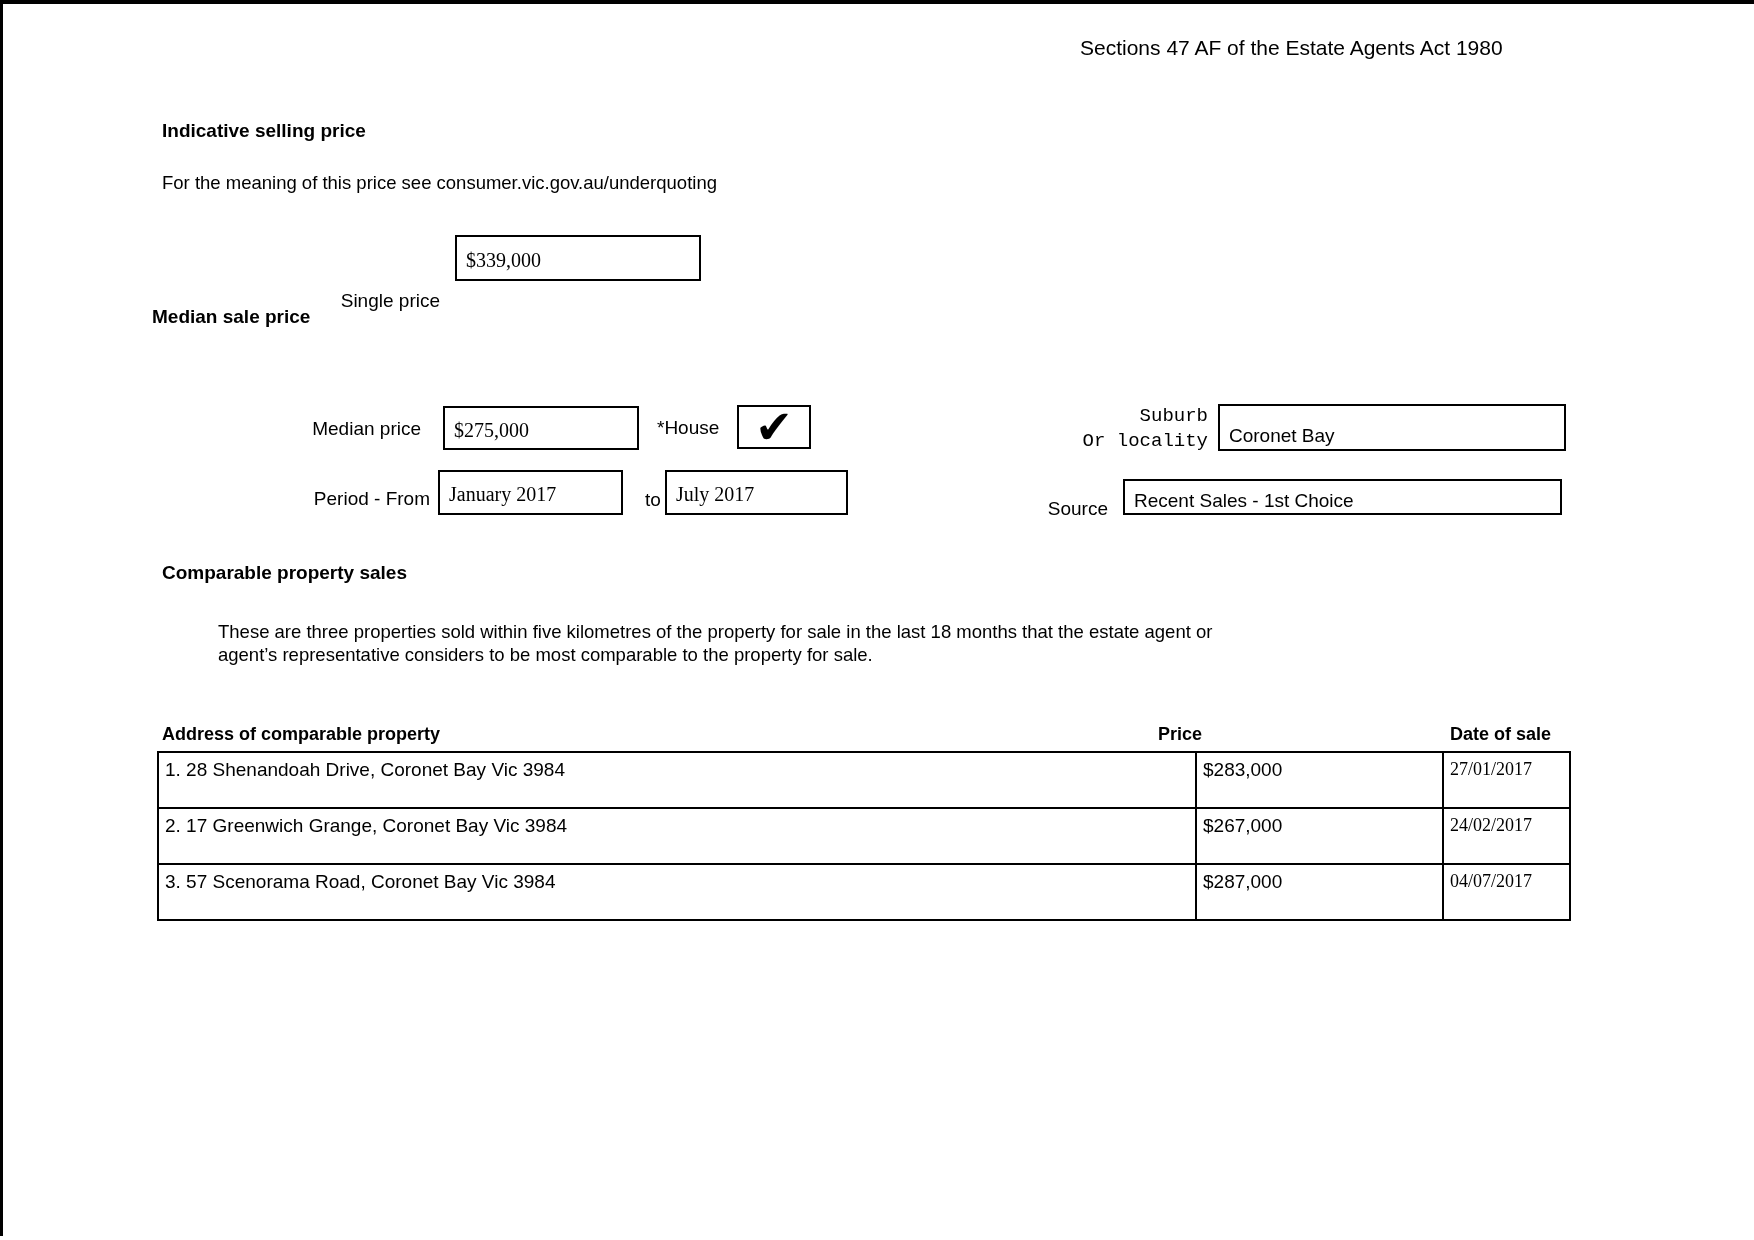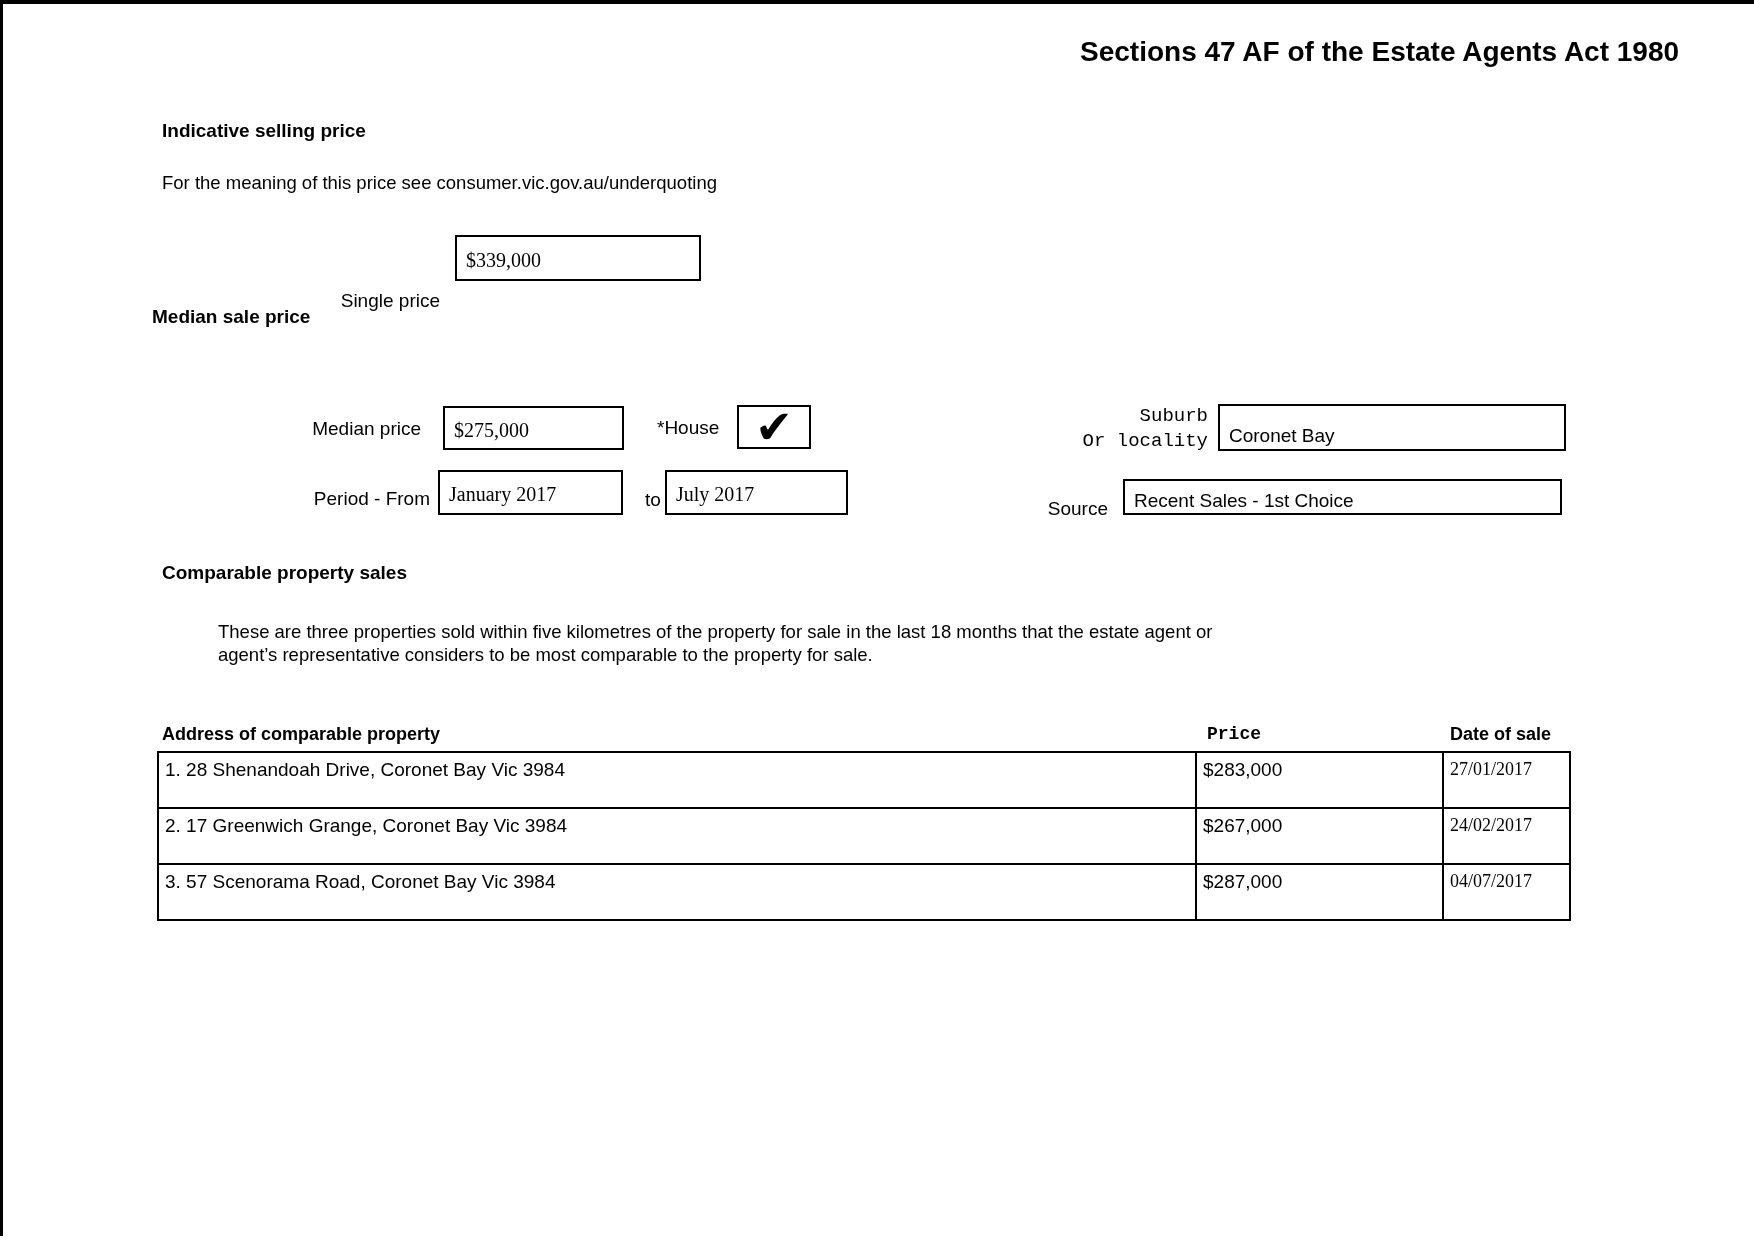--- a/index.html
+++ b/index.html
@@ -9,21 +9,21 @@
     position: relative;
     width: 1754px;
     height: 1240px;
     background: #fff;
     overflow: hidden;
   }
   .edge-top { position: absolute; left: 0; top: 0; width: 1754px; height: 4px; background: #000; }
   .edge-left { position: absolute; left: 0; top: 0; width: 3px; height: 1236px; background: #000; }
   .abs { position: absolute; }
   .h-bold { font-weight: bold; font-size: 19px; white-space: nowrap; }
-  .act-ref { font-weight: bold; font-size: 28px; white-space: nowrap; }
+  .act-ref { font-weight: normal; font-size: 21px; white-space: nowrap; }
   .lbl { font-size: 19px; white-space: nowrap; }
   .lbl-r { text-align: right; }
   .note { font-size: 18.5px; white-space: nowrap; }
   .field {
     border: 2px solid #000;
     background: #fff;
     font-size: 19px;
     font-family: "Liberation Sans", sans-serif;
     padding: 4px 9px 0 9px;
     outline: none;
@@ -71,21 +71,21 @@
 
   <div class="abs h-bold" style="left:162px; top:120px;">Indicative selling price</div>
   <div class="abs note" style="left:162px; top:172px;">For the meaning of this price see consumer.vic.gov.au/underquoting</div>
 
   <div class="abs lbl lbl-r" style="left:290px; top:246px; width:150px;margin-top:44px;">Single price</div>
   <input class="abs field serif" style="left: 455px; top: 235px; width: 246px; height: 46px;" value="$339,000">
 
   <div class="abs h-bold" style="left:152px; top:306px;">Median sale price</div>
 
   <div class="abs lbl lbl-r" style="left:280px; top:418px; width:141px;">Median price</div>
-  <input class="abs field serif" style="left: 443px; top: 406px; width: 181px; height: 44px;" value="$275,000">
+  <input class="abs field serif" style="left: 443px; top: 406px; width: 196px; height: 44px;" value="$275,000">
 
   <div class="abs lbl" style="left:657px; top:417px;">*House</div>
   <div class="abs checkbox" style="left:737px; top:405px; width:74px; height:44px;">
     <span class="mark">✔</span>
   </div>
 
   <div class="abs lbl lbl-r" style="left:1018px; top:404px; width:190px; line-height:25px; white-space:normal;font-family:Liberation Mono, monospace;">
     <div>Suburb</div>
     <div>Or locality</div>
   </div>
@@ -100,21 +100,21 @@
   <input class="abs field" style="left: 1123px; top: 479px; width: 439px; height: 36px; padding-top: 7px;" value="Recent Sales - 1st Choice">
 
   <div class="abs h-bold" style="left:162px; top:562px;">Comparable property sales</div>
 
   <div class="abs" style="left:218px; top:620px;">
     <div class="para-line">These are three properties sold within five kilometres of the property for sale in the last 18 months that the estate agent or</div>
     <div class="para-line">agent’s representative considers to be most comparable to the property for sale.</div>
   </div>
 
   <div class="abs tbl-header" style="left:162px; top:724px;">Address of comparable property</div>
-  <div class="abs tbl-header" style="left:1207px; top:724px;font-family:Liberation Mono, monospace;">Price</div>
+  <div class="abs tbl-header" style="left:1158px; top:724px;">Price</div>
   <div class="abs tbl-header" style="left:1450px; top:724px;">Date of sale</div>
 
   <table class="cmp abs" style="left:157px; top:751px;">
     <tbody>
       <tr>
         <td class="c-addr">1. 28 Shenandoah Drive, Coronet Bay Vic 3984</td>
         <td class="c-price">$283,000</td>
         <td class="c-date">27/01/2017</td>
       </tr>
       <tr>

